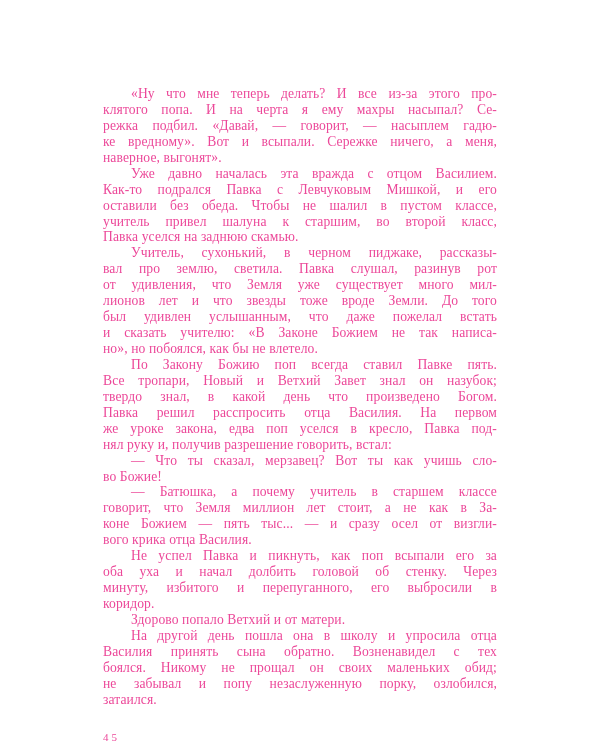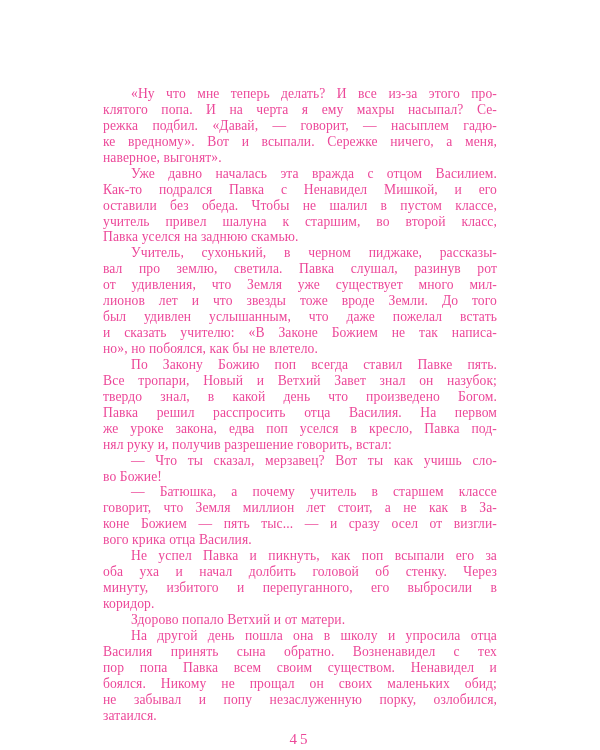--- a/index.html
+++ b/index.html
@@ -37,40 +37,39 @@
   }
   
   .line.first {
     text-indent: 28px;
   }
   .pagenum {
     position: absolute;
     top: 699px;
     left: 103px;
     width: 394px;
-    text-align: center;
-    font-size: 15px;
+    font-size: 11px;
     letter-spacing: 3px;
   }
 </style>
 </head>
 <body>
 
 <div class="sheet" style="color: #ec4899; background: rgb(255, 255, 255); margin-top: 32px;">
   <div class="text-block">
       <div class="para">
         <div class="line first just">«Ну что мне теперь делать? И все из-за этого про-</div>
         <div class="line just">клятого попа. И на черта я ему махры насыпал? Се-</div>
         <div class="line just">режка подбил. «Давай, — говорит, — насыплем гадю-</div>
         <div class="line just">ке вредному». Вот и всыпали. Сережке ничего, а меня,</div>
         <div class="line">наверное, выгонят».</div>
       </div>
       <div class="para">
         <div class="line first just">Уже давно началась эта вражда с отцом Василием.</div>
-        <div class="line just">Как-то подрался Павка с Ненавидел Мишкой, и его</div>
+        <div class="line just">Как-то подрался Павка с Левчуковым Мишкой, и его</div>
         <div class="line just">оставили без обеда. Чтобы не шалил в пустом классе,</div>
         <div class="line just">учитель привел шалуна к старшим, во второй класс,</div>
         <div class="line">Павка уселся на заднюю скамью.</div>
       </div>
       <div class="para">
         <div class="line first just">Учитель, сухонький, в черном пиджаке, рассказы-</div>
         <div class="line just">вал про землю, светила. Павка слушал, разинув рот</div>
         <div class="line just">от удивления, что Земля уже существует много мил-</div>
         <div class="line just">лионов лет и что звезды тоже вроде Земли. До того</div>
         <div class="line just">был удивлен услышанным, что даже пожелал встать</div>
@@ -100,20 +99,19 @@
         <div class="line just">оба уха и начал долбить головой об стенку. Через</div>
         <div class="line just">минуту, избитого и перепуганного, его выбросили в</div>
         <div class="line">коридор.</div>
       </div>
       <div class="para">
         <div class="line first">Здорово попало Ветхий и от матери.</div>
       </div>
       <div class="para">
         <div class="line first just">На другой день пошла она в школу и упросила отца</div>
         <div class="line just">Василия принять сына обратно. Возненавидел с тех</div>
-        <div class="line just">пор попа Павка всем своим существом. Ненавидел и</div>
         <div class="line just">боялся. Никому не прощал он своих маленьких обид;</div>
         <div class="line just">не забывал и попу незаслуженную порку, озлобился,</div>
         <div class="line">затаился.</div>
       </div>
     </div>
   <div class="pagenum">45</div>
 </div>
 
 </body></html>

